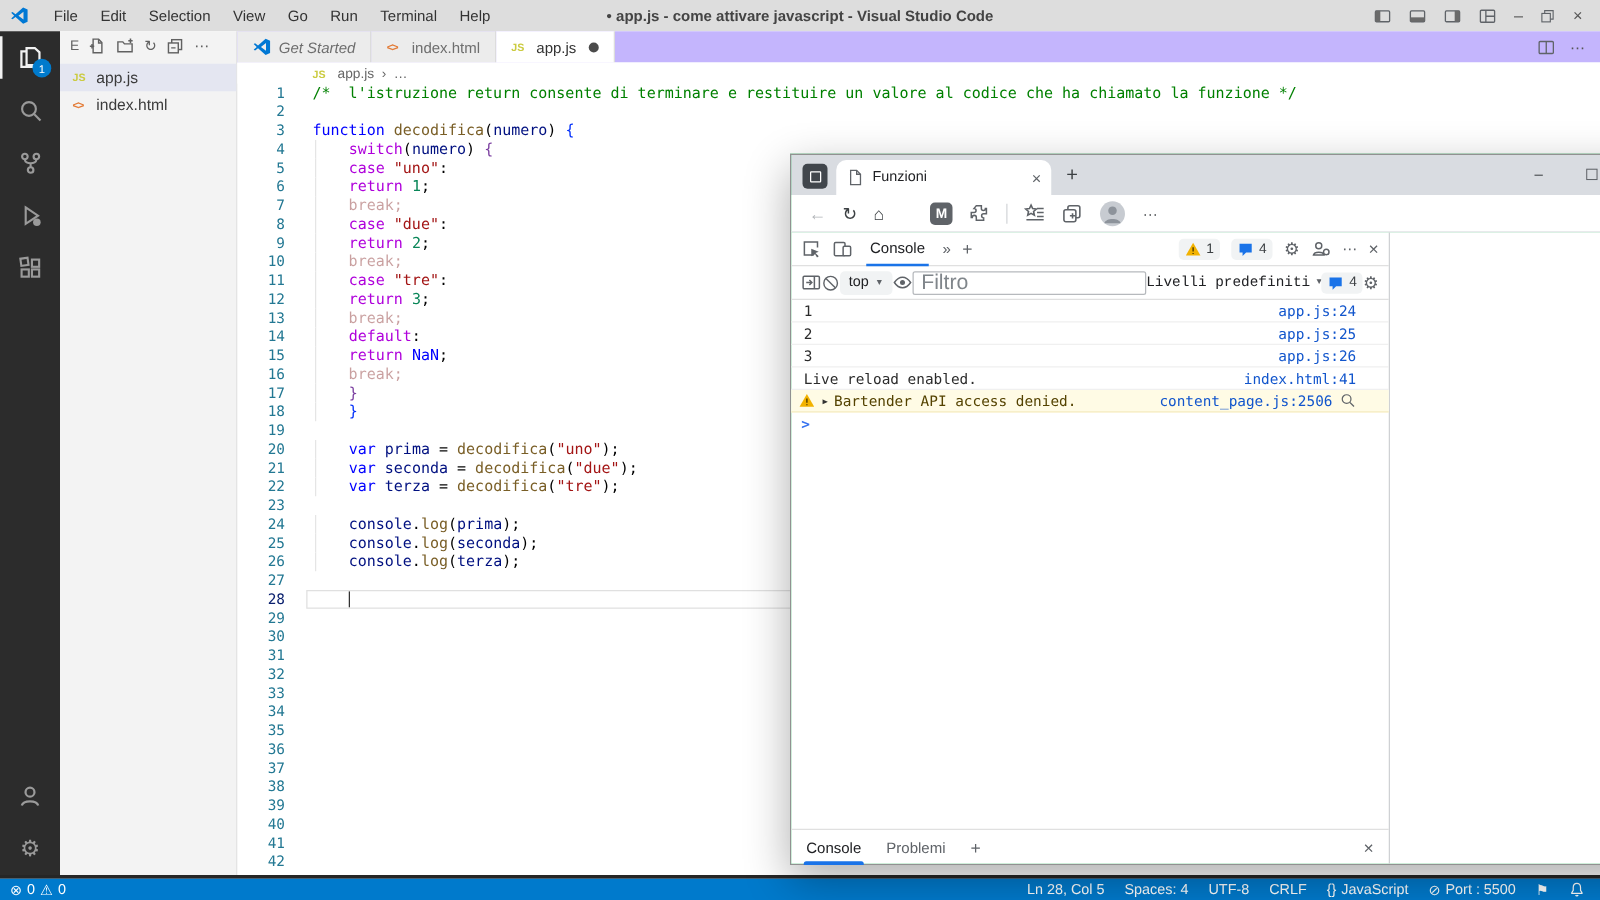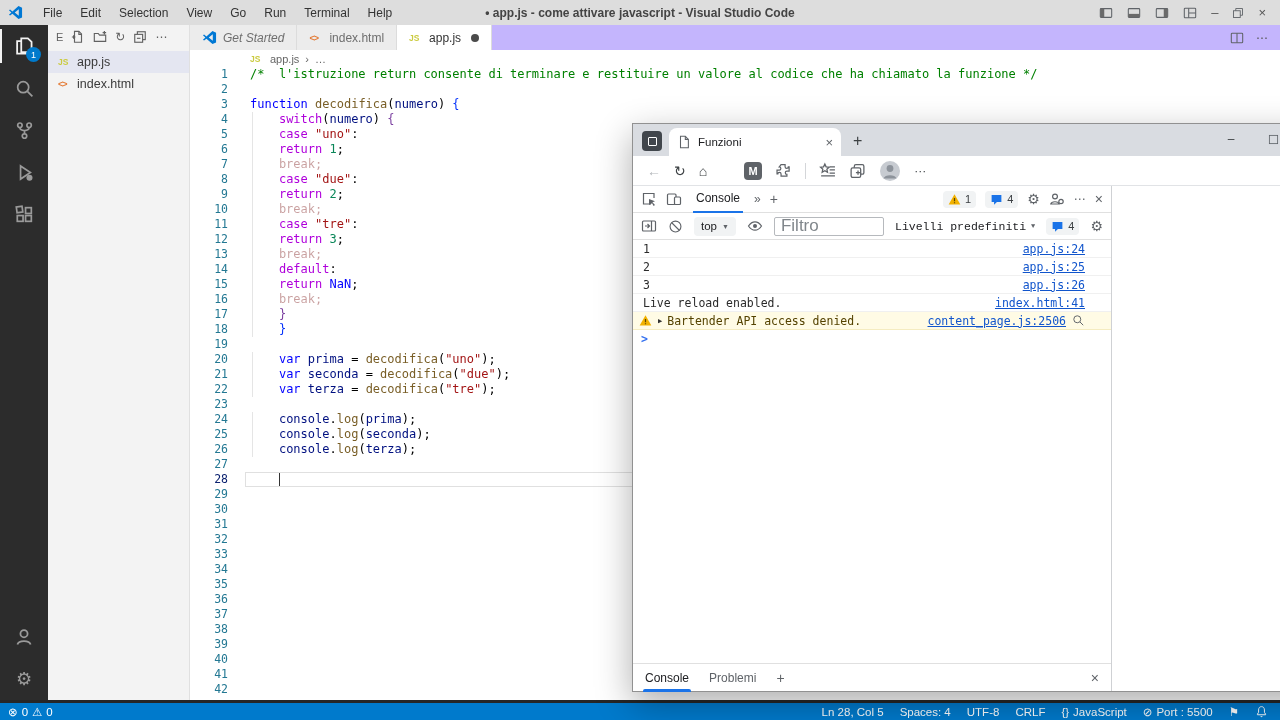--- a/index.html
+++ b/index.html
@@ -97,31 +97,31 @@
   .dt-tabs { height:27px; border-bottom:1px solid #e0e0e0; display:flex; align-items:center; gap:9px; padding:0 8px; flex:none; }
   .dt-tab { height:27px; display:flex; align-items:center; padding:0 3px; font-size:12px; color:#202124;
     border-bottom:2px solid #1a73e8; margin:0 2px; }
   .dt-chev { color:#5f6368; font-size:12px; }
   .dt-plus { color:#5f6368; font-size:14px; }
   .badge { background:#f1f3f4; border-radius:4px; height:17px; display:flex; align-items:center; gap:4px;
     padding:0 5px; font-size:11px; color:#3c4043; }
   .dt-gear { color:#5f6368; font-size:14px; }
   .dt-close { color:#5f6368; font-size:14px; }
   .spacer { flex:1; }
-  .dt-filterrow { height:27px; border-bottom:1px solid #e0e0e0; display:flex; align-items:center; gap:11px; padding:0 8px; flex:none; }
+  .dt-filterrow { height:27px; border-bottom:1px solid #e0e0e0; display:flex; align-items:center; gap:0; padding:0 8px; flex:none; }
   .top-pill { background:#f1f3f4; border-radius:4px; height:19px; display:flex; align-items:center; gap:5px;
     padding:0 7px; font-size:11.5px; color:#202124; }
   .caret-down { font-size:7px; color:#5f6368; }
   .flt { flex:1; height:19px; border:1px solid #b6b9bd; border-radius:2px; font-size:17px; padding:0 6px;
     font-family:"Liberation Sans", sans-serif; color:#202124; min-width:40px; }
   .flt::placeholder { color:#80868b; }
   .lvl { display:flex; align-items:center; gap:5px; font-size:11.5px; color:#202124; white-space:nowrap;font-family:Liberation Mono, monospace; }
   .dt-console { font-family:"DejaVu Sans Mono", monospace; font-size:11.5px; flex:none; }
   .crow { min-height:18px; display:flex; align-items:center; padding:0 26px 0 10px; border-bottom:1px solid #f0f0f0; color:#2b2b2b; }
-  .crow .src { margin-left:auto; color:#1155cc; text-decoration:underline; white-space:nowrap; }
+  .crow .src { margin-left:auto; color:#1155cc; white-space:nowrap; }
   .crow.warn { background:#fffbe5; border-bottom-color:#f5ecc0; color:#544200; padding-left:6px; }
   .crow.warn .expander { font-size:7px; color:#333; margin:0 5px 0 6px; }
   .crow.prompt { border-bottom:none; color:#3672f0; font-weight:bold; padding-left:8px; }
   .dt-drawer { height:28px; border-top:1px solid #e0e0e0; display:flex; align-items:center; gap:20px; padding:0 12px; flex:none; }
   .dw-tab { height:28px; display:flex; align-items:center; font-size:12px; color:#5f6368; position:relative; }
   .dw-tab.active { color:#202124; }
   .dw-tab.active::after { content:""; position:absolute; left:-2px; right:-2px; bottom:0; height:2.5px; background:#1a73e8; border-radius:2px 2px 0 0; }
   .page-pane { flex:1; background:#fff; }
   .ico { flex:none; }
 </style>

